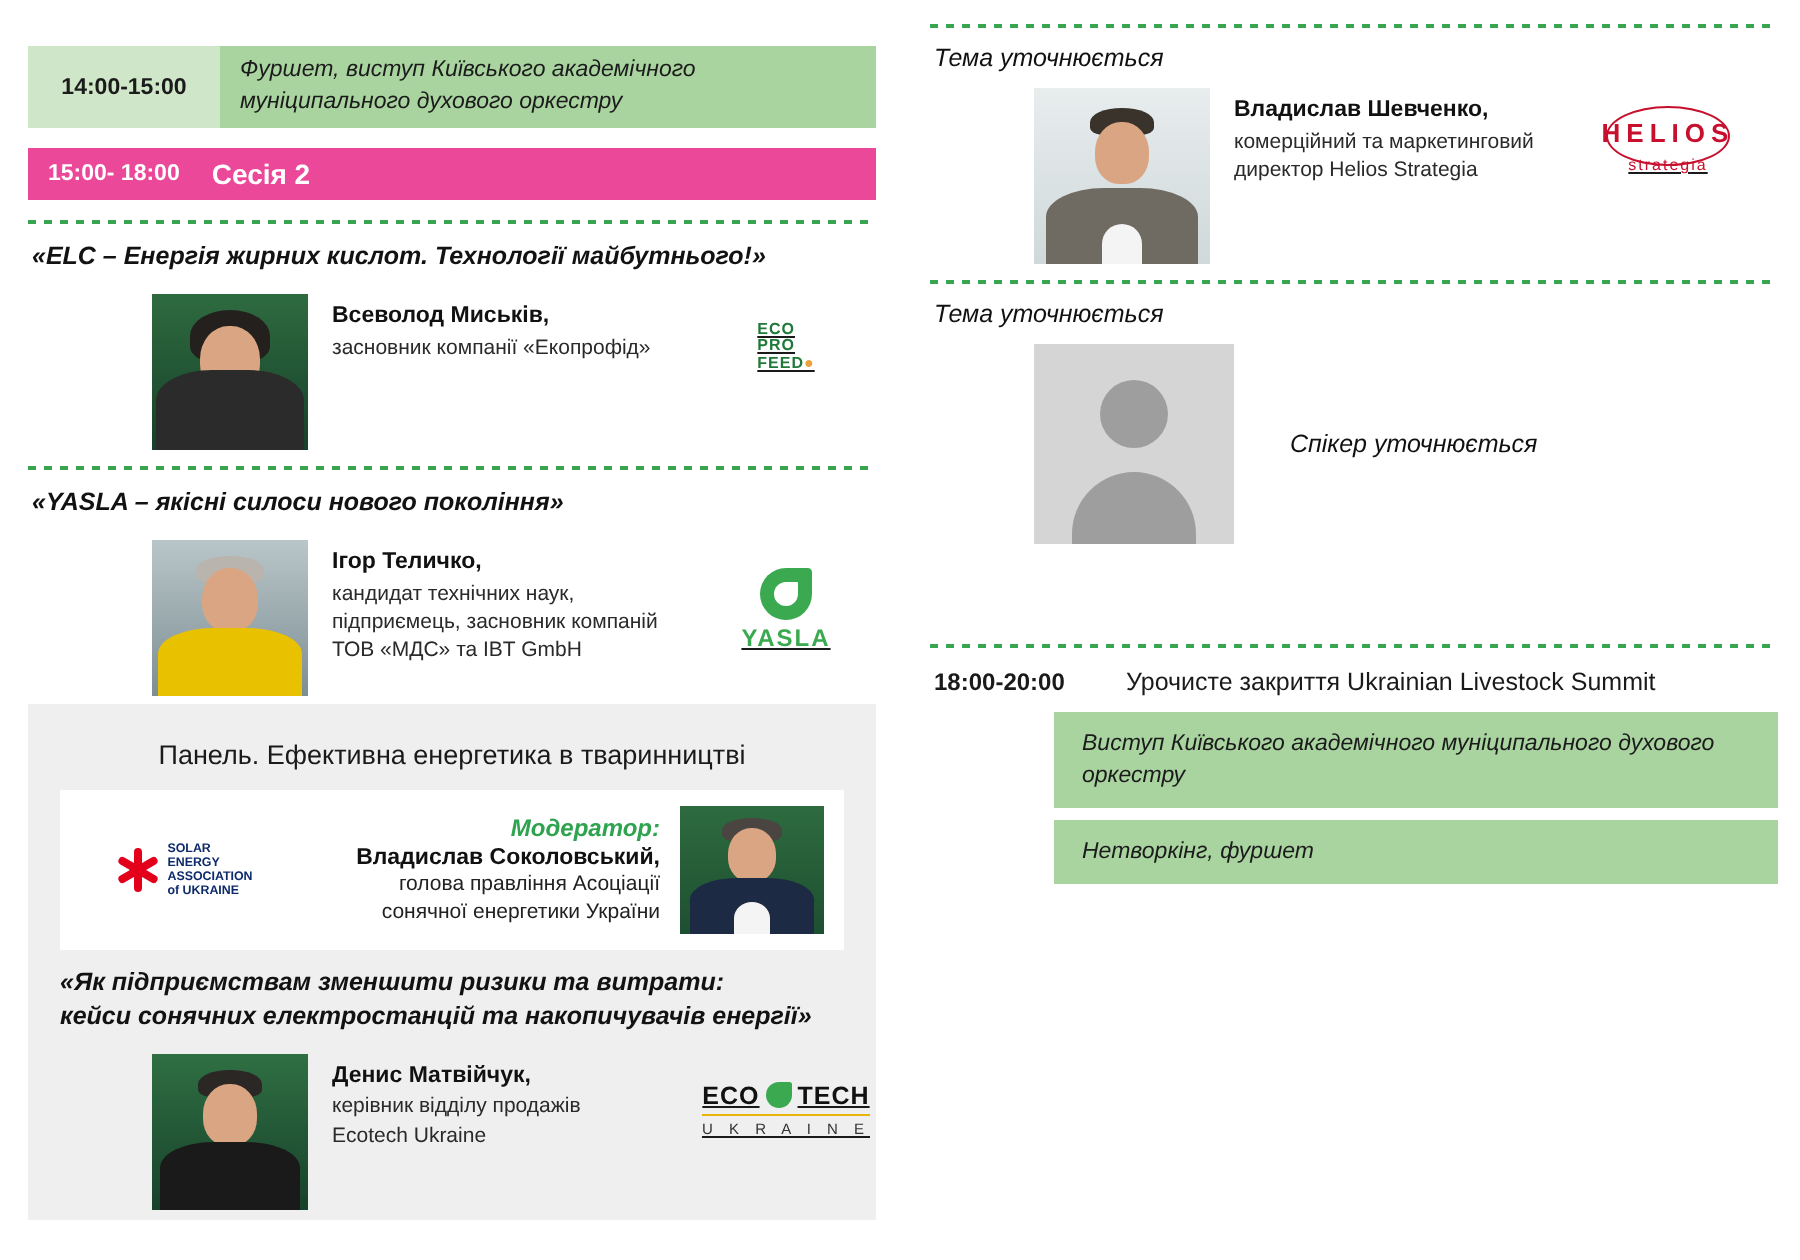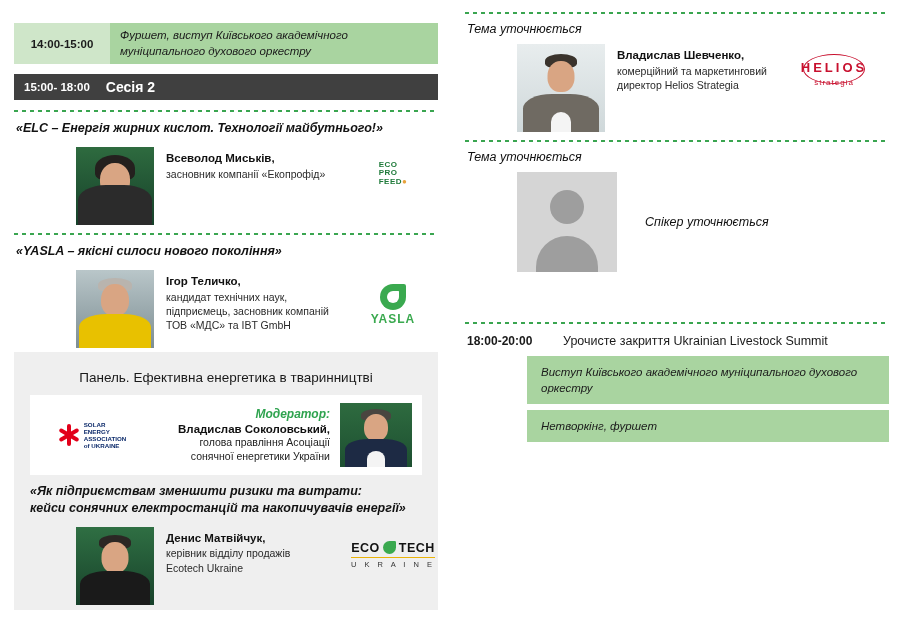--- a/index.html
+++ b/index.html
@@ -43,21 +43,21 @@
   }
   .time-row .desc {
     flex:1; padding:5px 10px;
     font-size:11.5px; font-style:italic; line-height:1.35;
     display:flex; align-items:center; color:#1b1b1b;
   }
 
   
   .session-bar {
     display:flex; align-items:center;
-    background:#404040; color:#fff;
+    background:#ec4899; color:#fff;
     height:26px; margin-top:10px;
     padding-left:10px;
     text-align:center;
   }
   .session-bar .sb-time { font-size:11.5px; font-weight:bold; }
   .session-bar .sb-name { font-size:14px; font-weight:bold; margin-left:16px; }
 
   
   .talk-title {
     font-size:12.5px; font-style:italic; font-weight:bold;
@@ -78,20 +78,21 @@
   .speaker .info {
     padding-left:12px; padding-top:4px;
     flex:1;
   }
   .speaker .name { font-size:11.5px; font-weight:bold; color:#111; line-height:1.3; }
   .speaker .role { font-size:10.5px; color:#2a2a2a; line-height:1.35; margin-top:1px; }
   .logo-box {
     flex:0 0 90px; width:90px;
     display:flex; align-items:center; justify-content:center;
     padding-top:14px;
+    text-decoration:underline;
   }
 
   
   .ph { position:absolute; inset:0; }
   .ph .bg { position:absolute; inset:0; }
   .ph .head {
     position:absolute; left:50%; transform:translateX(-50%);
     border-radius:48% 48% 44% 44%;
     background:#d9a583;
   }

